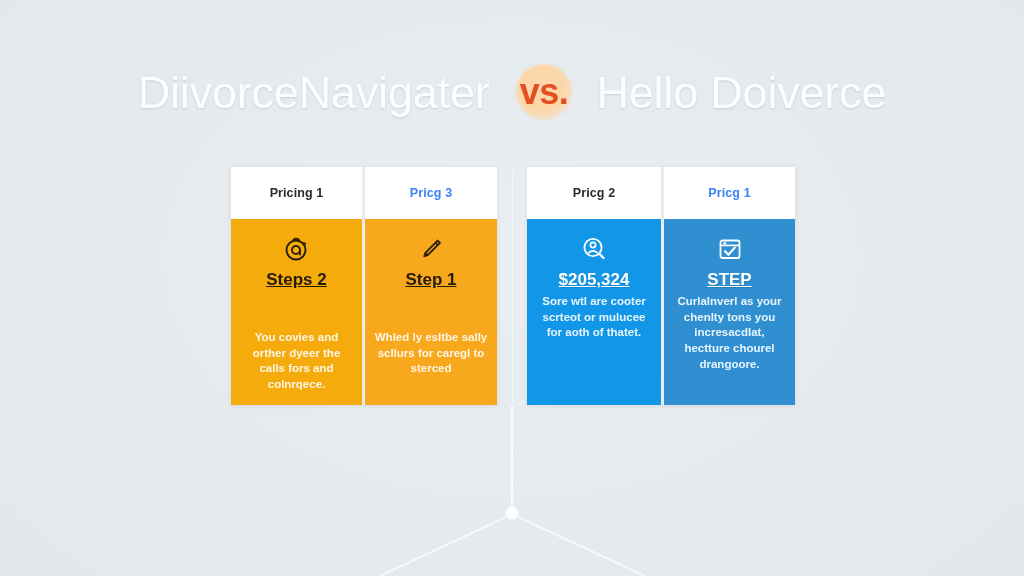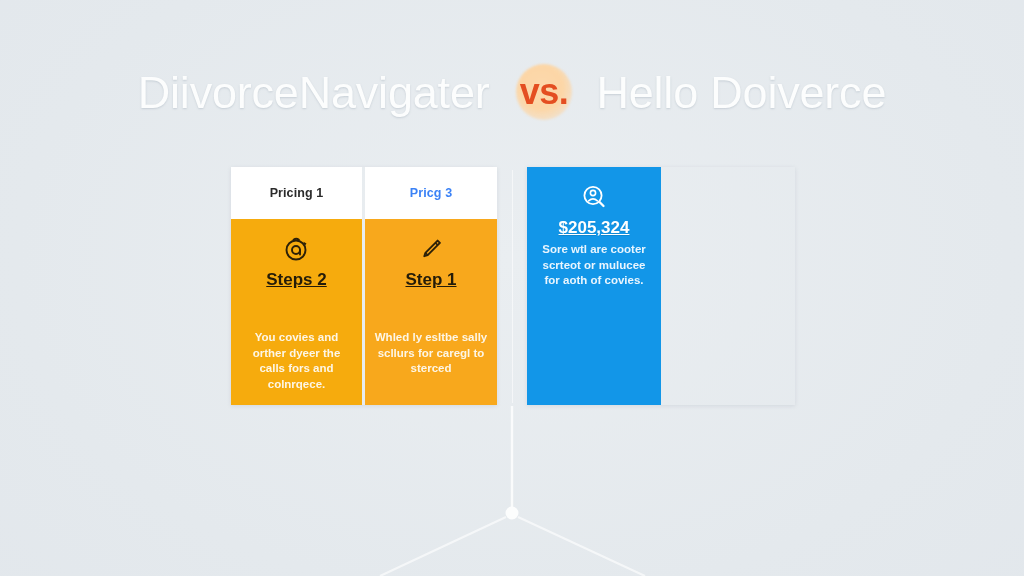--- a/index.html
+++ b/index.html
@@ -228,33 +228,49 @@
           <div class="card-title on-orange">Step 1</div>
           <div class="card-body-text on-orange">Whled ly esltbe sally scllurs for caregl to sterced</div>
         </div>
       </div>
 
     </div>
 
     <div class="side right">
 
       <div class="col c3">
+        <div class="col-head dark">Pricg 2</div>
         <div class="col-body blue-a">
           <div class="card-icon">
             <svg width="28" height="28" viewBox="0 0 28 28" xmlns="http://www.w3.org/2000/svg">
               <circle cx="13" cy="12.5" r="8.6" fill="none" stroke="#ffffff" stroke-width="1.8"></circle>
               <circle cx="13" cy="10" r="2.6" fill="none" stroke="#ffffff" stroke-width="1.6"></circle>
               <path d="M8.6 17.8 q4.4 -4 8.8 0" fill="none" stroke="#ffffff" stroke-width="1.6" stroke-linecap="round"></path>
               <path d="M19.3 18.8 l4.2 4.2" stroke="#ffffff" stroke-width="2.3" stroke-linecap="round"></path>
             </svg>
           </div>
           <div class="card-title on-blue">$205,324</div>
-          <div class="card-body-text on-blue">Sore wtl are cooter scrteot or mulucee for aoth of covies.</div>
-        </div>
-      </div>
-
+          <div class="card-body-text on-blue">Sore wtl are cooter scrteot or mulucee for aoth of thatet.</div>
+        </div>
+      </div>
+
+      <div class="col c4">
+        <div class="col-head red">Pricg 1</div>
+        <div class="col-body blue-b">
+          <div class="card-icon">
+            <svg width="28" height="28" viewBox="0 0 28 28" xmlns="http://www.w3.org/2000/svg">
+              <rect x="4.5" y="5.5" width="19" height="17.5" rx="2" fill="none" stroke="#ffffff" stroke-width="1.8"></rect>
+              <path d="M4.5 10.4 h19" stroke="#ffffff" stroke-width="1.7"></path>
+              <rect x="7.2" y="7.2" width="3.2" height="2" rx="0.6" fill="#ffffff"></rect>
+              <path d="M9 16.2 l3.4 3.6 6.4 -7.2" fill="none" stroke="#ffffff" stroke-width="2.1" stroke-linecap="round" stroke-linejoin="round"></path>
+            </svg>
+          </div>
+          <div class="card-title on-blue">STEP</div>
+          <div class="card-body-text on-blue">Curlalnverl as your chenlty tons you incresacdlat, hectture chourel drangoore.</div>
+        </div>
+      </div>
 
     </div>
   </div>
 
   <div class="mid-divider"></div>
 
 </div>
 
 </body></html>

